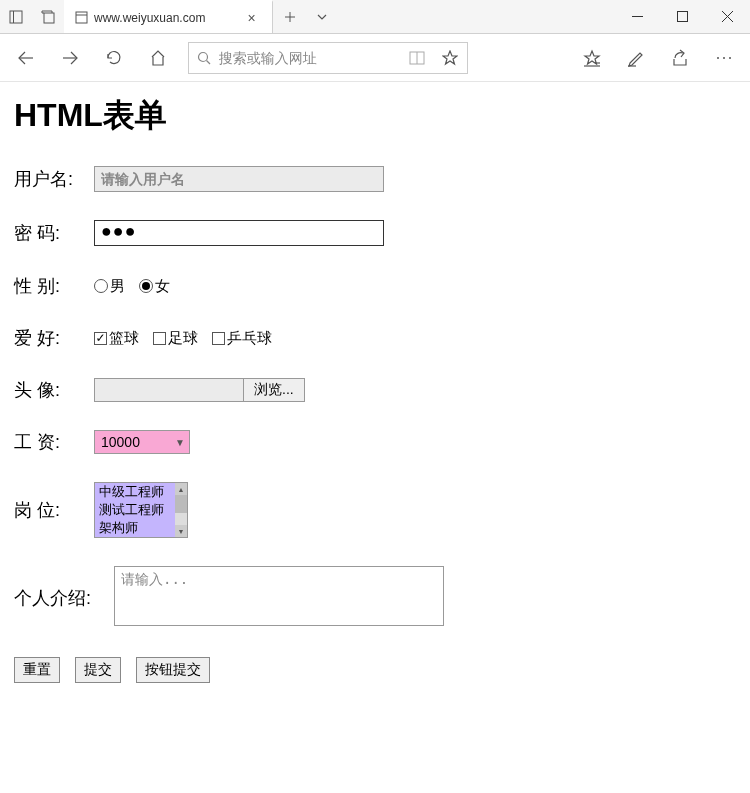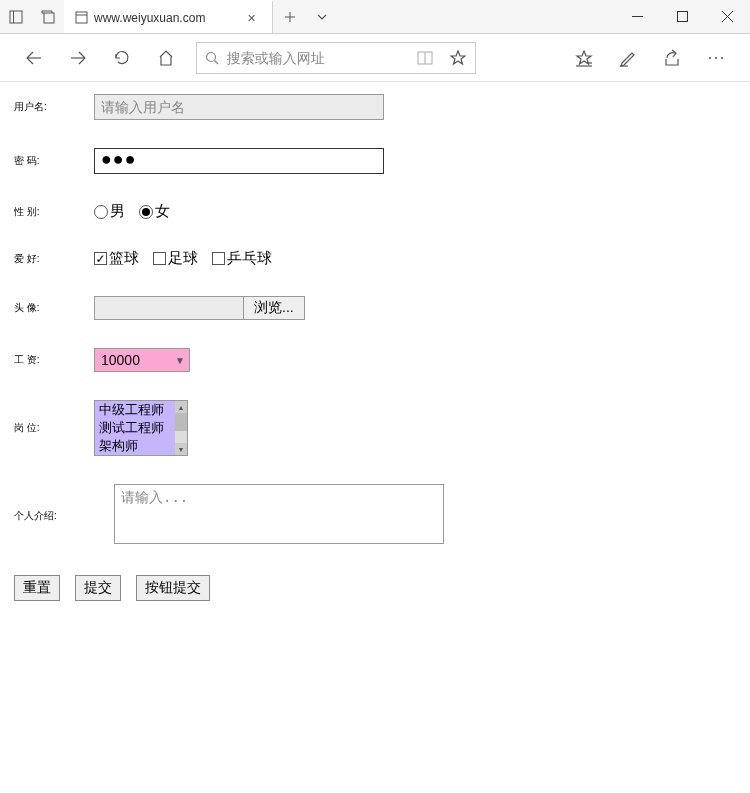--- a/index.html
+++ b/index.html
@@ -12,36 +12,36 @@
     .tab { display: flex; align-items: center; height: 100%; background: #fff; border-right: 1px solid #d0d0d0; border-top: 2px solid #fff; padding: 0 10px; gap: 6px; }
     .tab-icon { width: 14px; height: 14px; display: flex; align-items: center; justify-content: center; }
     .tab-title { font-size: 12px; color: #333; padding-right: 30px; }
     .tab-close { font-size: 14px; color: #555; padding: 0 6px; cursor: pointer; }
     .newtab { width: 34px; height: 100%; display: flex; align-items: center; justify-content: center; color: #555; cursor: pointer; }
     .tabdrop { width: 30px; height: 100%; display: flex; align-items: center; justify-content: center; color: #555; cursor: pointer; }
     .titlebar-spacer { flex: 1; }
     .win-btn { width: 45px; height: 100%; display: flex; align-items: center; justify-content: center; color: #333; cursor: pointer; }
     
     
-    .toolbar { display: flex; align-items: center; height: 48px; background: #fff; border-bottom: 1px solid #e5e5e5; padding: 0 12px; }
+    .toolbar { display: flex; align-items: center; height: 48px; background: #fff; border-bottom: 1px solid #e5e5e5; padding: 0 4px; }
     .tool-btn { width: 44px; height: 100%; display: flex; align-items: center; justify-content: center; color: #555; cursor: pointer; }
     .searchbox { display: flex; align-items: center; height: 32px; border: 1px solid #ccc; margin: 0 8px; width: 280px; }
     .search-icon { width: 32px; display: flex; align-items: center; justify-content: center; color: #888; }
     .search-input { flex: 1; border: none; outline: none; font-size: 14px; color: #333; }
     .search-input::placeholder { color: #888; }
     .read-btn, .fav-solid { width: 36px; display: flex; align-items: center; justify-content: center; color: #888; }
     .toolbar-spacer { flex: 1; }
     .tool-right { width: 44px; height: 100%; display: flex; align-items: center; justify-content: center; color: #555; cursor: pointer; }
     
     
     .content { padding: 12px 14px; }
     h1 { font-size: 32px; font-weight: bold; margin-bottom: 28px; }
     .form-row { display: flex; align-items: center; margin-bottom: 28px; }
-    .form-label { width: 80px; font-size: 10px; }
-    .text-input { width: 290px; height: 26px; border: 1px solid #999; padding: 0 6px; font-size: 14px; }
+    .form-label { width: 80px; font-size: 18px; }
+    .text-input { width: 290px; height: 26px; border: 1px solid #999; padding: 0 6px; font-size: 14px; font-weight: bold; }
     .text-input.disabled { background: #ebebeb; }
     .text-input::placeholder { color: #888; }
     .pwd-input { width: 290px; height: 26px; border: 1px solid #333; padding: 0 6px; font-size: 18px; letter-spacing: 1px; }
     .radio-group, .check-group { display: flex; gap: 14px; align-items: center; font-size: 15px; }
     .radio-item, .check-item { display: flex; align-items: center; gap: 2px; cursor: pointer; }
     .radio-circle { width: 14px; height: 14px; border: 1px solid #555; border-radius: 50%; display: flex; align-items: center; justify-content: center; }
     .radio-dot { width: 8px; height: 8px; background: #000; border-radius: 50%; }
     .check-box { width: 13px; height: 13px; border: 1px solid #555; display: flex; align-items: center; justify-content: center; font-size: 12px; line-height: 1; }
     .file-wrap { display: flex; align-items: center; }
     .file-path { width: 150px; height: 24px; border: 1px solid #999; background: #ebebeb; }
@@ -187,20 +187,21 @@
   <div class="tool-right">
     <svg width="18" height="18" viewBox="0 0 18 4" fill="#555">
         <circle cx="3" cy="2" r="1"></circle>
         <circle cx="9" cy="2" r="1"></circle>
         <circle cx="15" cy="2" r="1"></circle>
       </svg>
   </div>
 </div>
 
 <div class="content">
+  <h1>HTML表单</h1>
 
   <div class="form-row">
     <label class="form-label">用户名:</label>
     <input class="text-input disabled" disabled="" placeholder="请输入用户名" style="">
   </div>
 
   <div class="form-row">
     <label class="form-label">密  码:</label>
     <div class="pwd-input">●●●</div>
   </div>

